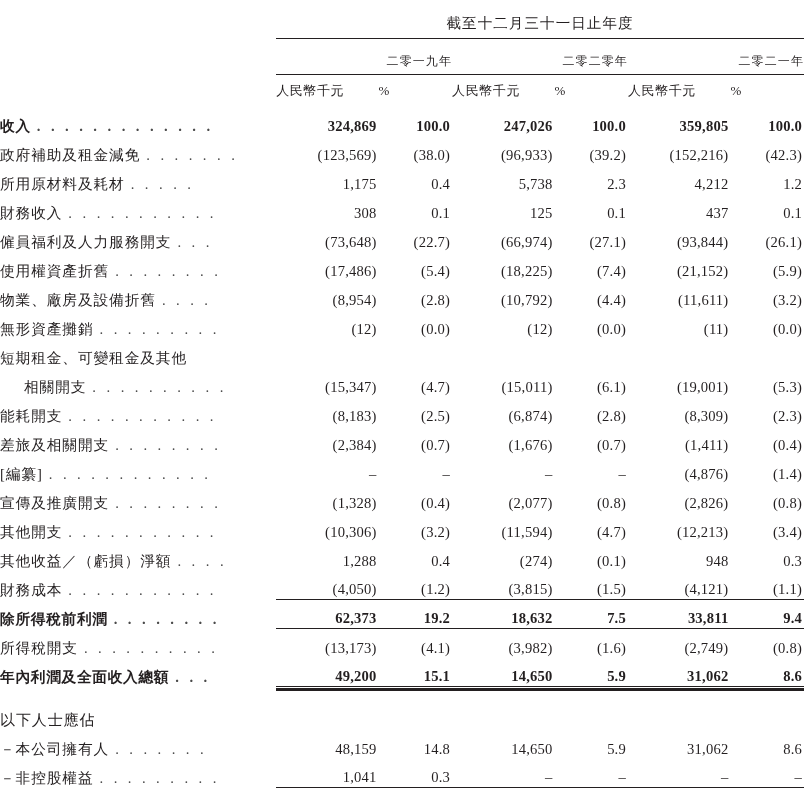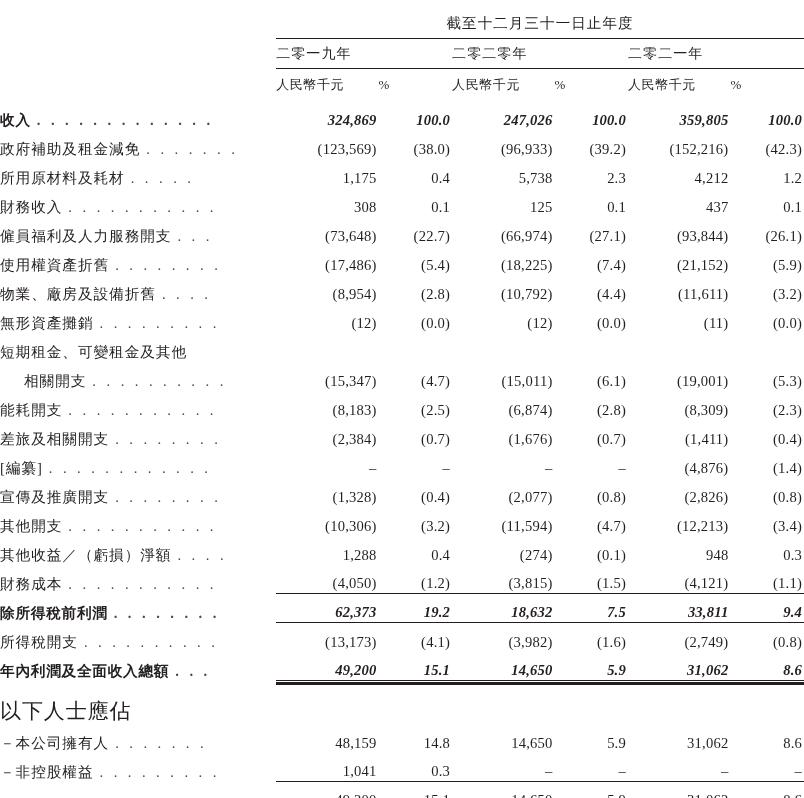--- a/index.html
+++ b/index.html
@@ -46,24 +46,24 @@
   
   .hdr-period {
     text-align: center;
     font-size: 14.5px;
     letter-spacing: 1.1px;
     padding-bottom: 7px;
     padding-top: 16px;
     white-space: nowrap;
   }
   .hdr-year {
-    text-align: left;
-    font-size: 14px;
+    text-align: right;
+    font-size: 12px;
     letter-spacing: 1.1px;
-    padding-top: 8px;
+    padding-top: 16px;
     padding-bottom: 7px;
     white-space: nowrap;
   }
   .hdr-unit {
     font-size: 13px;
     letter-spacing: 0.6px;
     padding-top: 9px;
     padding-bottom: 10px;
     white-space: nowrap;
   }
@@ -95,21 +95,21 @@
 
   .num {
     text-align: right;
     font-size: 14.6px;
     white-space: nowrap;
     padding-right: 2px;
     padding-bottom: 2px;
     font-variant-numeric: oldstyle-nums;
     letter-spacing: 0.2px;
   }
-  .num.bold { font-weight: bold; font-style: italic; }
+  .num.bold { font-weight: bold; }
 
   
   .ul-single { border-bottom: 1.3px solid #231f20; }
 
   
   .ul-double {
     position: relative;
     border-bottom: 1.3px solid #231f20;
   }
   .ul-double::after {
@@ -118,21 +118,21 @@
     left: 0; right: 0;
     bottom: -4.5px;
     height: 2.6px;
     background: #231f20;
   }
 
   .spacer-row { height: 14px; }
   .spacer-row td { font-size: 0; line-height: 0; }
 
   .sec-head {
-    font-size: 21px;
+    font-size: 15px;
     letter-spacing: 0.9px;
     white-space: nowrap;
     padding-bottom: 2px;
   }
 </style>
 </head>
 <body>
 
 <div class="sheet">
 

